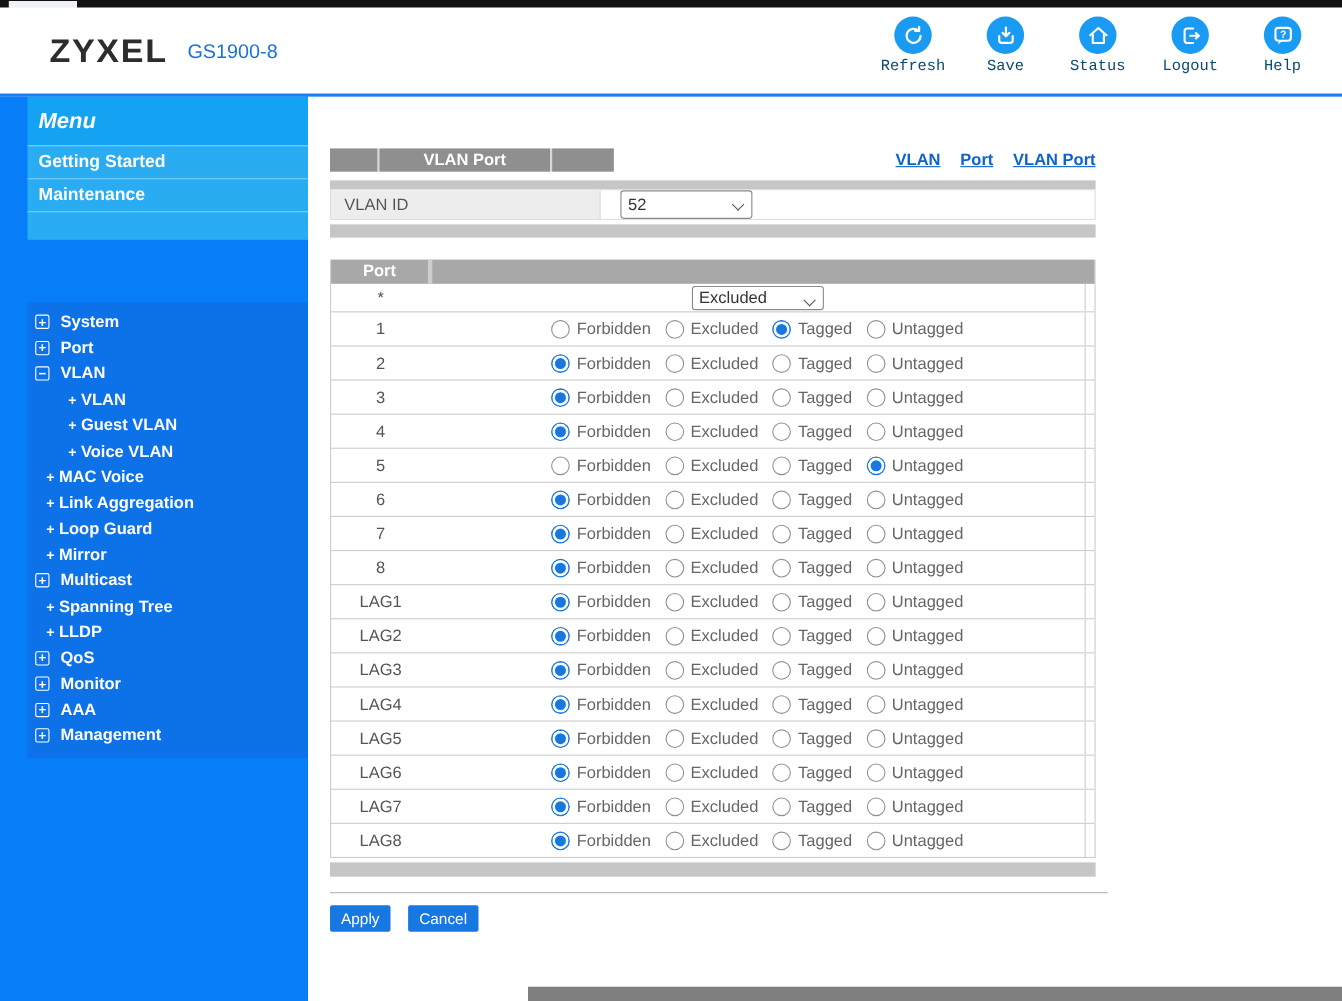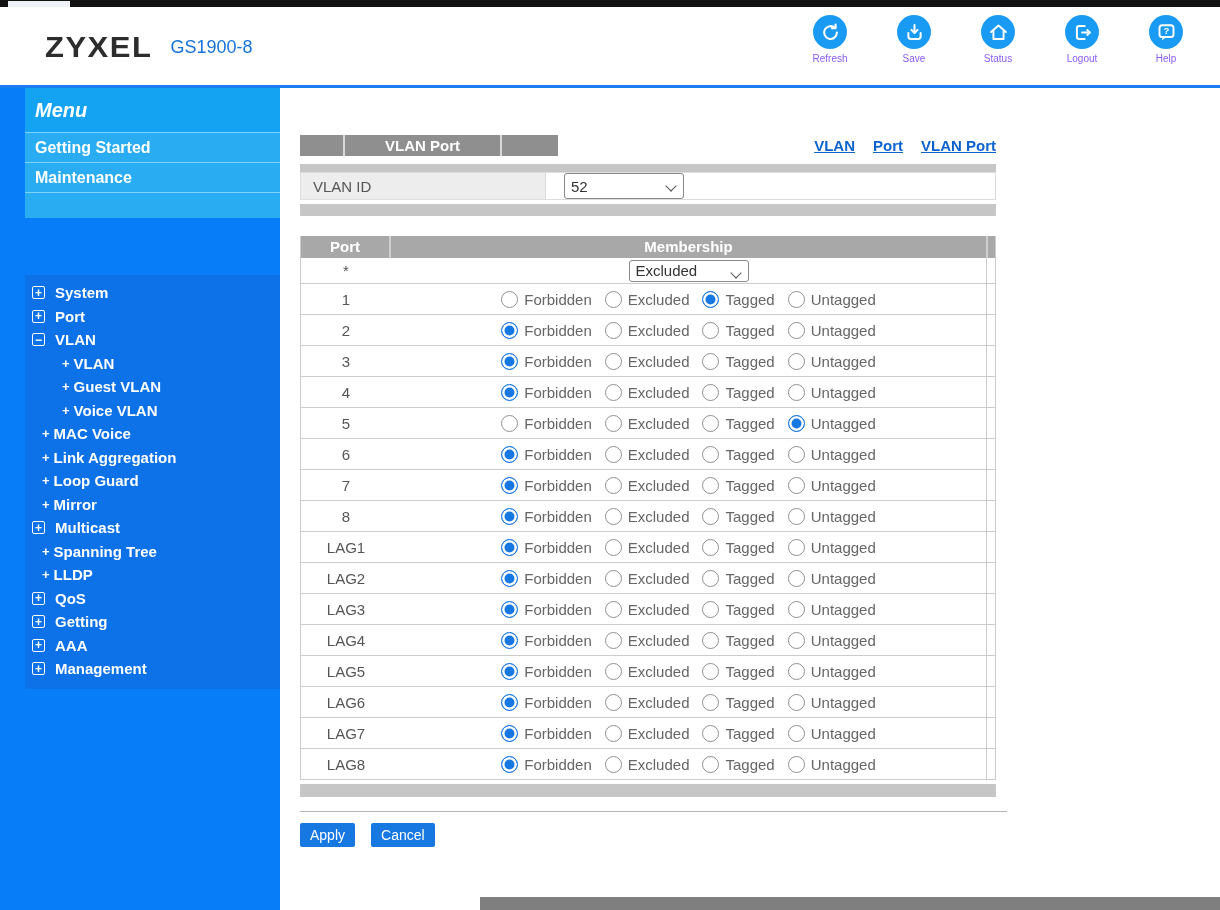--- a/index.html
+++ b/index.html
@@ -13,21 +13,21 @@
   .tab-artifact { position:absolute; top:1px; left:8px; width:62px; height:13px; background:#eef1f5; border-radius:0 0 3px 3px; }
 
   
   .header { position:absolute; top:7px; left:0; right:0; height:81px; background:#fff; border-bottom:3px solid #1b7ef0; }
   .brand-wrap { position:absolute; left:45px; top:22px; display:flex; align-items:center; }
   .logo { font-size:31px; font-weight:900; letter-spacing:1.5px; color:#2d2d2d; transform:scaleY(0.96); }
   .model { font-size:18px; font-weight:400; color:#1673d8; margin-left:18px; }
   .hdr-actions { position:absolute; right:26px; top:8px; display:flex; gap:28px; }
   .hdr-action { display:flex; flex-direction:column; align-items:center; width:56px; cursor:pointer; }
   .icon-circle { width:34px; height:34px; border-radius:50%; background:#1a9bf3; display:flex; align-items:center; justify-content:center; }
-  .hdr-action-label { margin-top:4px; font-size:10px; color:#8b5cf6; }
+  .hdr-action-label { margin-top:4px; font-size:14px; color:#0c4a6e;font-family:Liberation Mono, monospace; }
 
   
   .sidebar { position:absolute; top:88px; left:0; bottom:0; width:280px; background:#077df8; }
   .menu-panel { position:absolute; left:25px; top:0; width:255px; }
   .menu-header { height:44px; background:#14a2f2; display:flex; align-items:center; padding-left:10px; font-size:20px; font-weight:700; color:#fff;font-style:italic; }
   .menu-item { height:30px; line-height:29px; padding-left:10px; font-size:16px; font-weight:700; color:#fff; background:#29acf1; border-top:1px solid #7fd2f8; cursor:pointer; }
   .menu-filler { height:26px; background:#29acf1; border-top:1px solid #7fd2f8; }
   .tree { position:absolute; left:25px; top:187px; width:255px; background:#0d72e8; padding:6px 0 8px 0; }
   .tree-item { height:23.5px; display:flex; align-items:center; color:#fff; font-weight:700; font-size:15px; cursor:pointer; }
   .tbox { width:13px; height:13px; border:1.5px solid #fff; border-radius:2px; margin:0 10px 0 7px; display:flex; align-items:center; justify-content:center; font-size:12px; line-height:10px; font-weight:700; flex:0 0 auto; }
@@ -202,21 +202,21 @@
       <div class="tree-item">
         <span class="bullet">+</span>
         <span>LLDP</span>
       </div>
       <div class="tree-item">
         <span class="tbox">+</span>
         <span>QoS</span>
       </div>
       <div class="tree-item">
         <span class="tbox">+</span>
-        <span>Getting</span>
+        <span>Monitor</span>
       </div>
       <div class="tree-item">
         <span class="tbox">+</span>
         <span>AAA</span>
       </div>
       <div class="tree-item">
         <span class="tbox">+</span>
         <span>Management</span>
       </div>
     </div>
@@ -245,21 +245,20 @@
       <span class="sel-wrap vlan-select-wrap" style="margin-left:18px;">
         <select class="vlan-select" style="margin-left:0;" id="vlan-select"><option>52</option></select>
       </span>
     </div>
 
     <div class="band2"></div>
 
     <div class="mtable">
       <div class="thead">
         <div class="th-port">Port</div>
-        <div class="th-mem">Membership</div>
         <div class="th-gut"></div>
       </div>
       <div class="trow star">
         <div class="cell-port">*</div>
         <div class="cell-mem">
           <span class="sel-wrap" style="height:22px;">
             <select class="bulk-select" id="bulk-select"><option>Excluded</option></select>
           </span>
         </div>
         <div class="cell-gut"></div>

